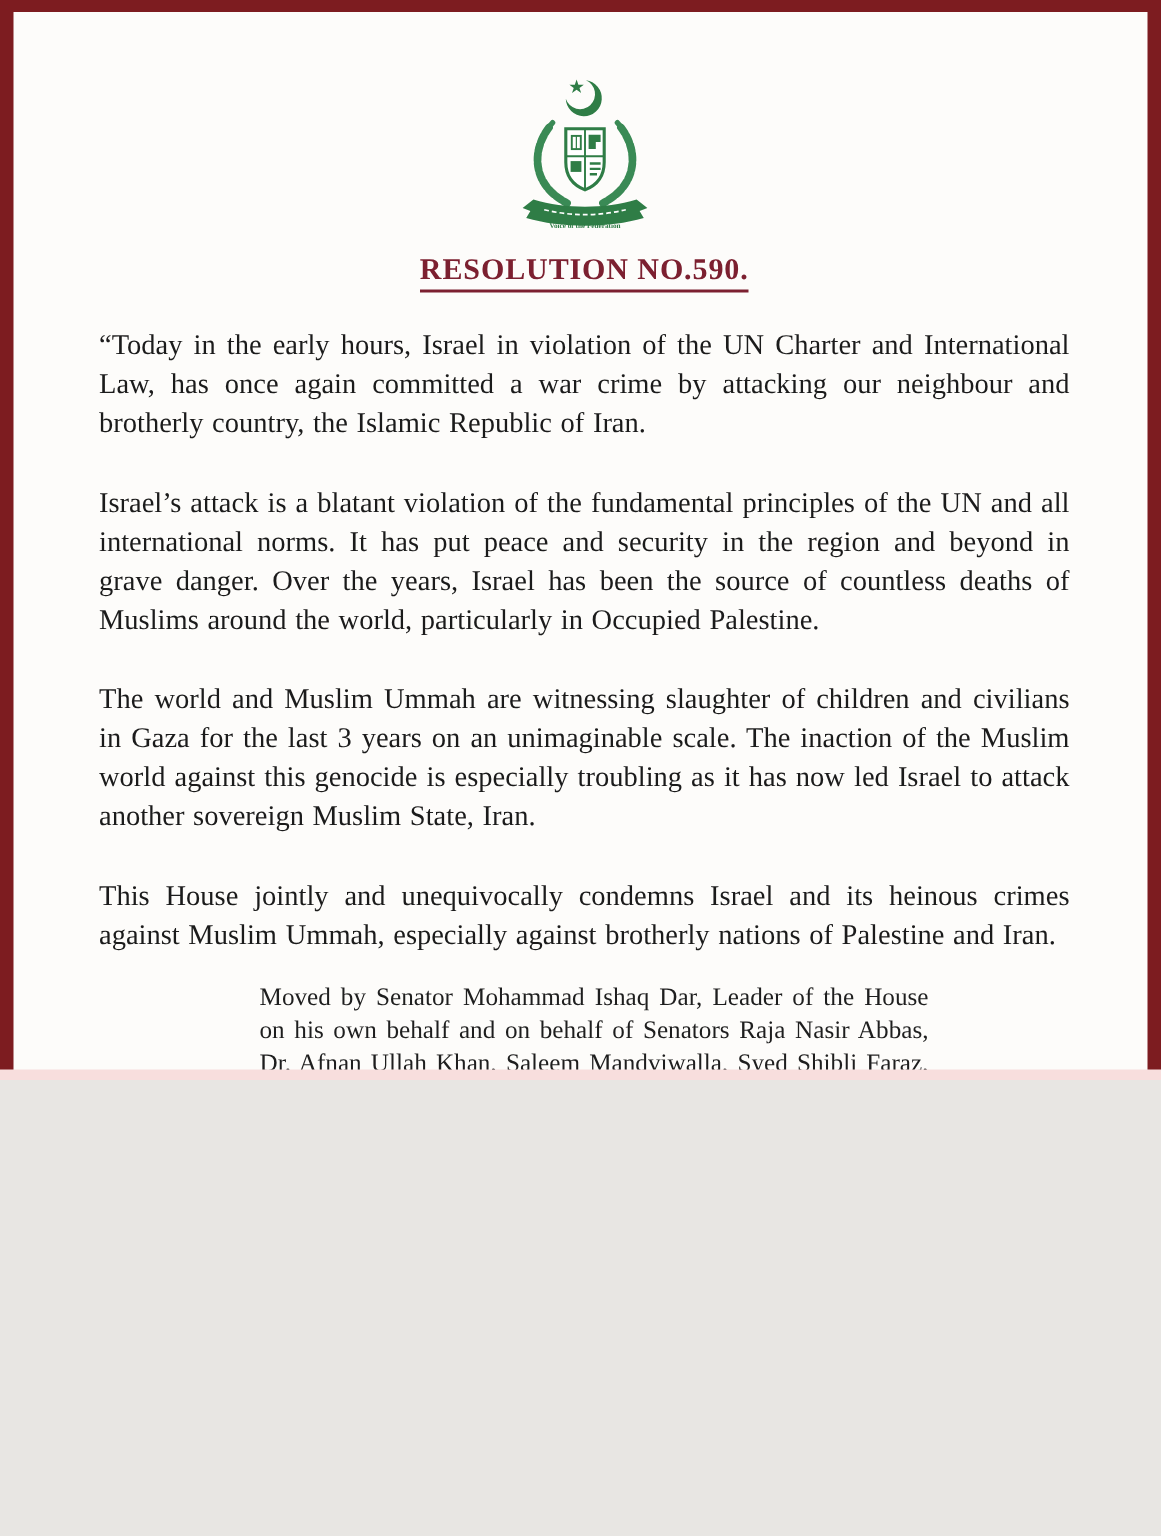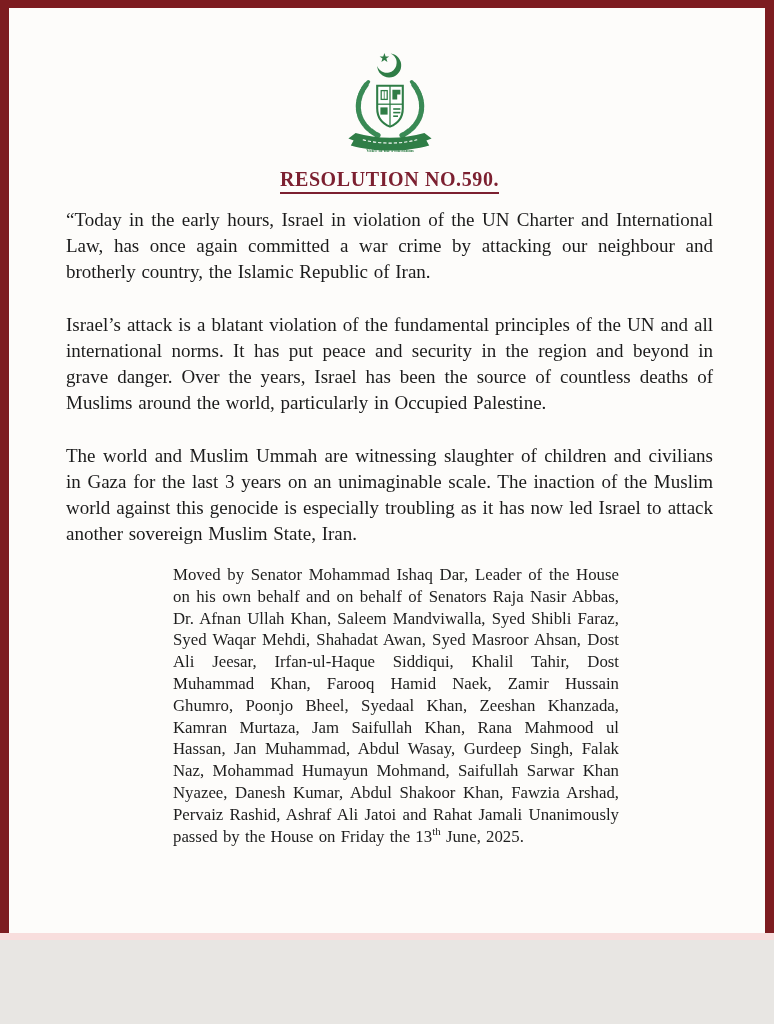--- a/index.html
+++ b/index.html
@@ -2,21 +2,21 @@
 <html><head>
 <meta charset="utf-8">
 <style>
   * { margin: 0; padding: 0; box-sizing: border-box; }
   html, body { background: #e8e6e3; }
   body { font-family: "Liberation Serif", "DejaVu Serif", serif; }
 
   .page {
     position: relative;
     width: 774px;
-    height: 940px;
+    height: 720px;
     margin: 0 auto;
     background: #f8dedd; 
     overflow: hidden;
   }
   .doc-frame {
     position: absolute;
     top: 0; left: 0;
     width: 774px;
     height: 1017px;
     border: 9px solid #7d1c20;
@@ -44,21 +44,21 @@
     color: #7c2030;
     font-size: 20px;
     font-weight: bold;
     letter-spacing: 0.6px;
     border-bottom: 2.5px solid #7c2030;
     padding-bottom: 1px;
     font-family: "Liberation Serif", "DejaVu Serif", serif;
   }
 
   .body-text {
-    margin-top: 13px;
+    margin-top: 23px;
     color: #1b1b1b;
   }
   .body-text p {
     font-size: 19px;
     line-height: 26px;
     text-align: justify;
     margin-bottom: 27px;
     word-spacing: 1px;
   }
   .body-text p:last-of-type { margin-bottom: 0; }
@@ -128,20 +128,21 @@
       </div>
 
       <div class="title-row">
         <span class="res-title">RESOLUTION NO.590.</span>
       </div>
 
       <div class="body-text">
         <p>“Today in the early hours, Israel in violation of the UN Charter and International Law, has once again committed a war crime by attacking our neighbour and brotherly country, the Islamic Republic of Iran.</p>
         <p>Israel’s attack is a blatant violation of the fundamental principles of the UN and all international norms. It has put peace and security in the region and beyond in grave danger. Over the years, Israel has been the source of countless deaths of Muslims around the world, particularly in Occupied Palestine.</p>
         <p>The world and Muslim Ummah are witnessing slaughter of children and civilians in Gaza for the last 3 years on an unimaginable scale. The inaction of the Muslim world against this genocide is especially troubling as it has now led Israel to attack another sovereign Muslim State, Iran.</p>
+        <p>This House jointly and unequivocally condemns Israel and its heinous crimes against Muslim Ummah, especially against brotherly nations of Palestine and Iran.</p>
       </div>
 
       <div class="moved-block">
         <span>Moved by Senator Mohammad Ishaq Dar, Leader of the House on his own behalf and on behalf of Senators Raja Nasir Abbas, Dr. Afnan Ullah Khan, Saleem Mandviwalla, Syed Shibli Faraz, Syed Waqar Mehdi, Shahadat Awan, Syed Masroor Ahsan, Dost Ali Jeesar, Irfan-ul-Haque Siddiqui, Khalil Tahir, Dost Muhammad Khan, Farooq Hamid Naek, Zamir Hussain Ghumro, Poonjo Bheel, Syedaal Khan, Zeeshan Khanzada, Kamran Murtaza, Jam Saifullah Khan, Rana Mahmood ul Hassan, Jan Muhammad, Abdul Wasay, Gurdeep Singh, Falak Naz, Mohammad Humayun Mohmand, Saifullah Sarwar Khan Nyazee, Danesh Kumar, Abdul Shakoor Khan, Fawzia Arshad, Pervaiz Rashid, Ashraf Ali Jatoi and Rahat Jamali Unanimously passed by the House on Friday the 13</span><sup>th</sup><span> June, 2025.</span>
       </div>
 
     </div>
   </div>
   <div style="position:absolute;left:0;bottom:0;width:100%;height:7px;background:#f8dedd;"></div>
 </div>

